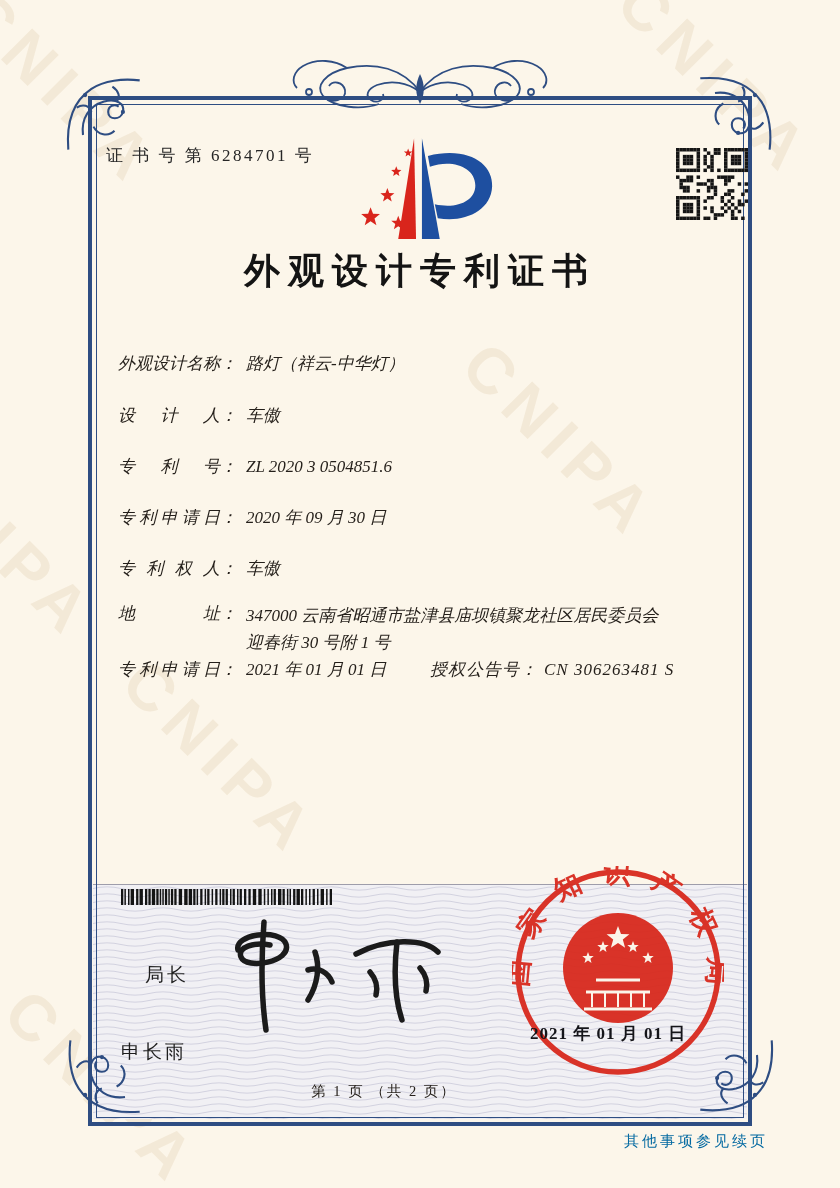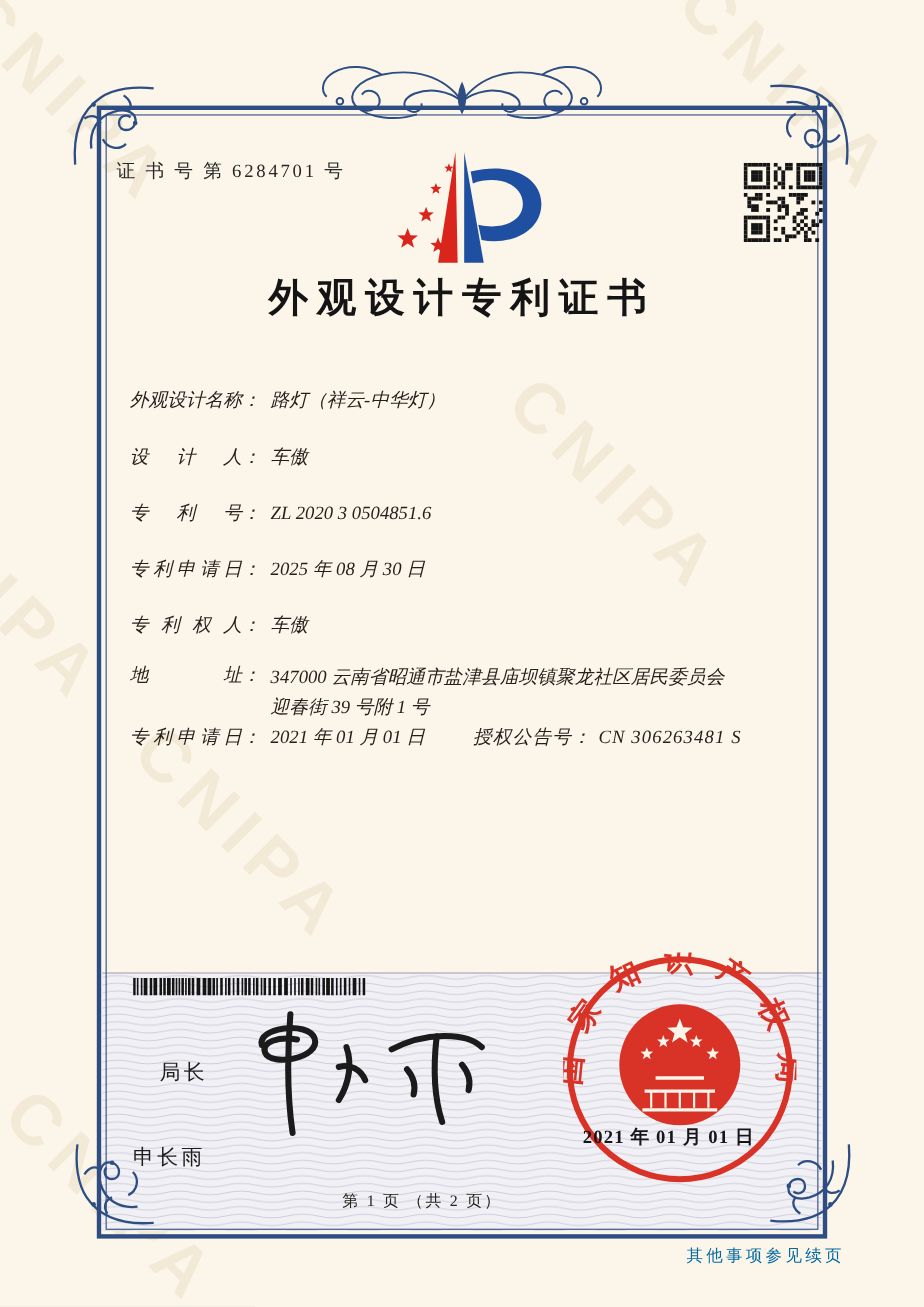--- a/index.html
+++ b/index.html
@@ -354,29 +354,29 @@
   <div class="row" style="top:352px">
     <span class="lbl">外观设计名称</span><span class="colon">：</span><span class="val">路灯（祥云-中华灯）</span>
   </div>
   <div class="row" style="top:404px">
     <span class="lbl">设计人</span><span class="colon">：</span><span class="val">车傲</span>
   </div>
   <div class="row" style="top:455px">
     <span class="lbl">专利号</span><span class="colon">：</span><span class="val">ZL 2020 3 0504851.6</span>
   </div>
   <div class="row" style="top:506px">
-    <span class="lbl">专利申请日</span><span class="colon">：</span><span class="val">2025 年 08 月 30 日</span>
+    <span class="lbl">专利申请日</span><span class="colon">：</span><span class="val">2020 年 09 月 30 日</span>
   </div>
   <div class="row" style="top:557px">
     <span class="lbl">专利权人</span><span class="colon">：</span><span class="val">车傲</span>
   </div>
   <div class="row" style="top:602px">
     <span class="lbl" style="vertical-align:top">地址</span><span class="colon" style="vertical-align:top">：</span><div class="addr-val">
       <div>347000 云南省昭通市盐津县庙坝镇聚龙社区居民委员会</div>
-      <div>迎春街 39 号附 1 号</div>
+      <div>迎春街 30 号附 1 号</div>
     </div>
   </div>
   <div class="row" style="top:658px">
     <span class="lbl">专利申请日</span><span class="colon">：</span><span class="val">2021 年 01 月 01 日</span>
     <span class="grant-no"><span>授权公告号</span><span>：</span><span style="margin-left:6px">CN 306263481 S</span></span>
   </div>
 
 
   <svg class="barcode" viewBox="0 0 216 16" preserveAspectRatio="none">
     <g id="barcode-bars">

